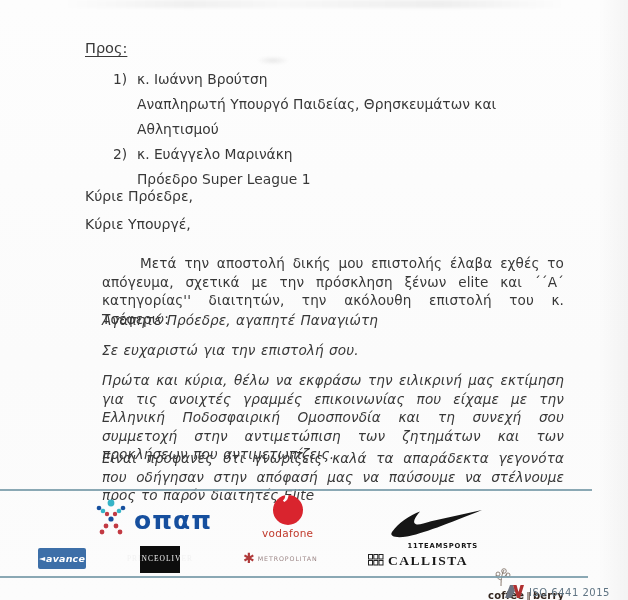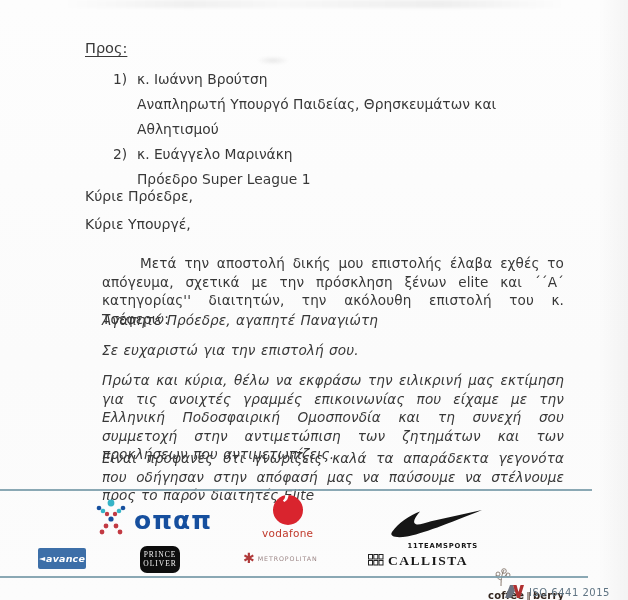--- a/index.html
+++ b/index.html
@@ -58,21 +58,21 @@
   
   .nike{top:510px;left:388px;flex-direction:column;align-items:flex-end;}
   .nike-text{font-size:6.8px;font-weight:700;color:#161616;letter-spacing:0.8px;margin-top:-2px;margin-right:6px;}
   
   .avance{top:548px;left:38px;}
   .avance-box{width:48px;height:21px;background:#3d6fa8;border-radius:2px;display:flex;align-items:center;justify-content:center;}
   .avance-text{color:#fff;font-size:9.5px;font-style:italic;font-weight:700;letter-spacing:0.2px;}
   .avance-arrow{color:#fff;font-size:8px;margin-right:1px;}
   
   .prince{top:546px;left:140px;}
-  .prince-box{width:40px;height:27px;background:#0d0d0d;display:flex;flex-direction:column;align-items:center;justify-content:center;border-radius:7px;}
+  .prince-box{width:40px;height:27px;background:#0d0d0d;display:flex;flex-direction:row;align-items:center;justify-content:center;}
   .prince-line{color:#f2f2f2;font-size:7.5px;letter-spacing:1px;line-height:8.5px;font-family:"Liberation Serif","DejaVu Serif",serif;}
   
   .metropolitan{top:551px;left:243px;}
   .metro-star{color:#b03a3a;font-size:14px;line-height:1;margin-right:3px;}
   .metro-text{font-size:6.3px;color:#9b8585;letter-spacing:0.9px;}
   
   .callista{top:551px;left:368px;}
   .callista-text{font-size:13.5px;font-weight:600;color:#181818;letter-spacing:1.5px;font-family:"Liberation Serif","DejaVu Serif",serif;margin-left:4px;}
   
   .coffee{top:568px;left:488px;flex-direction:column;align-items:flex-start;}

